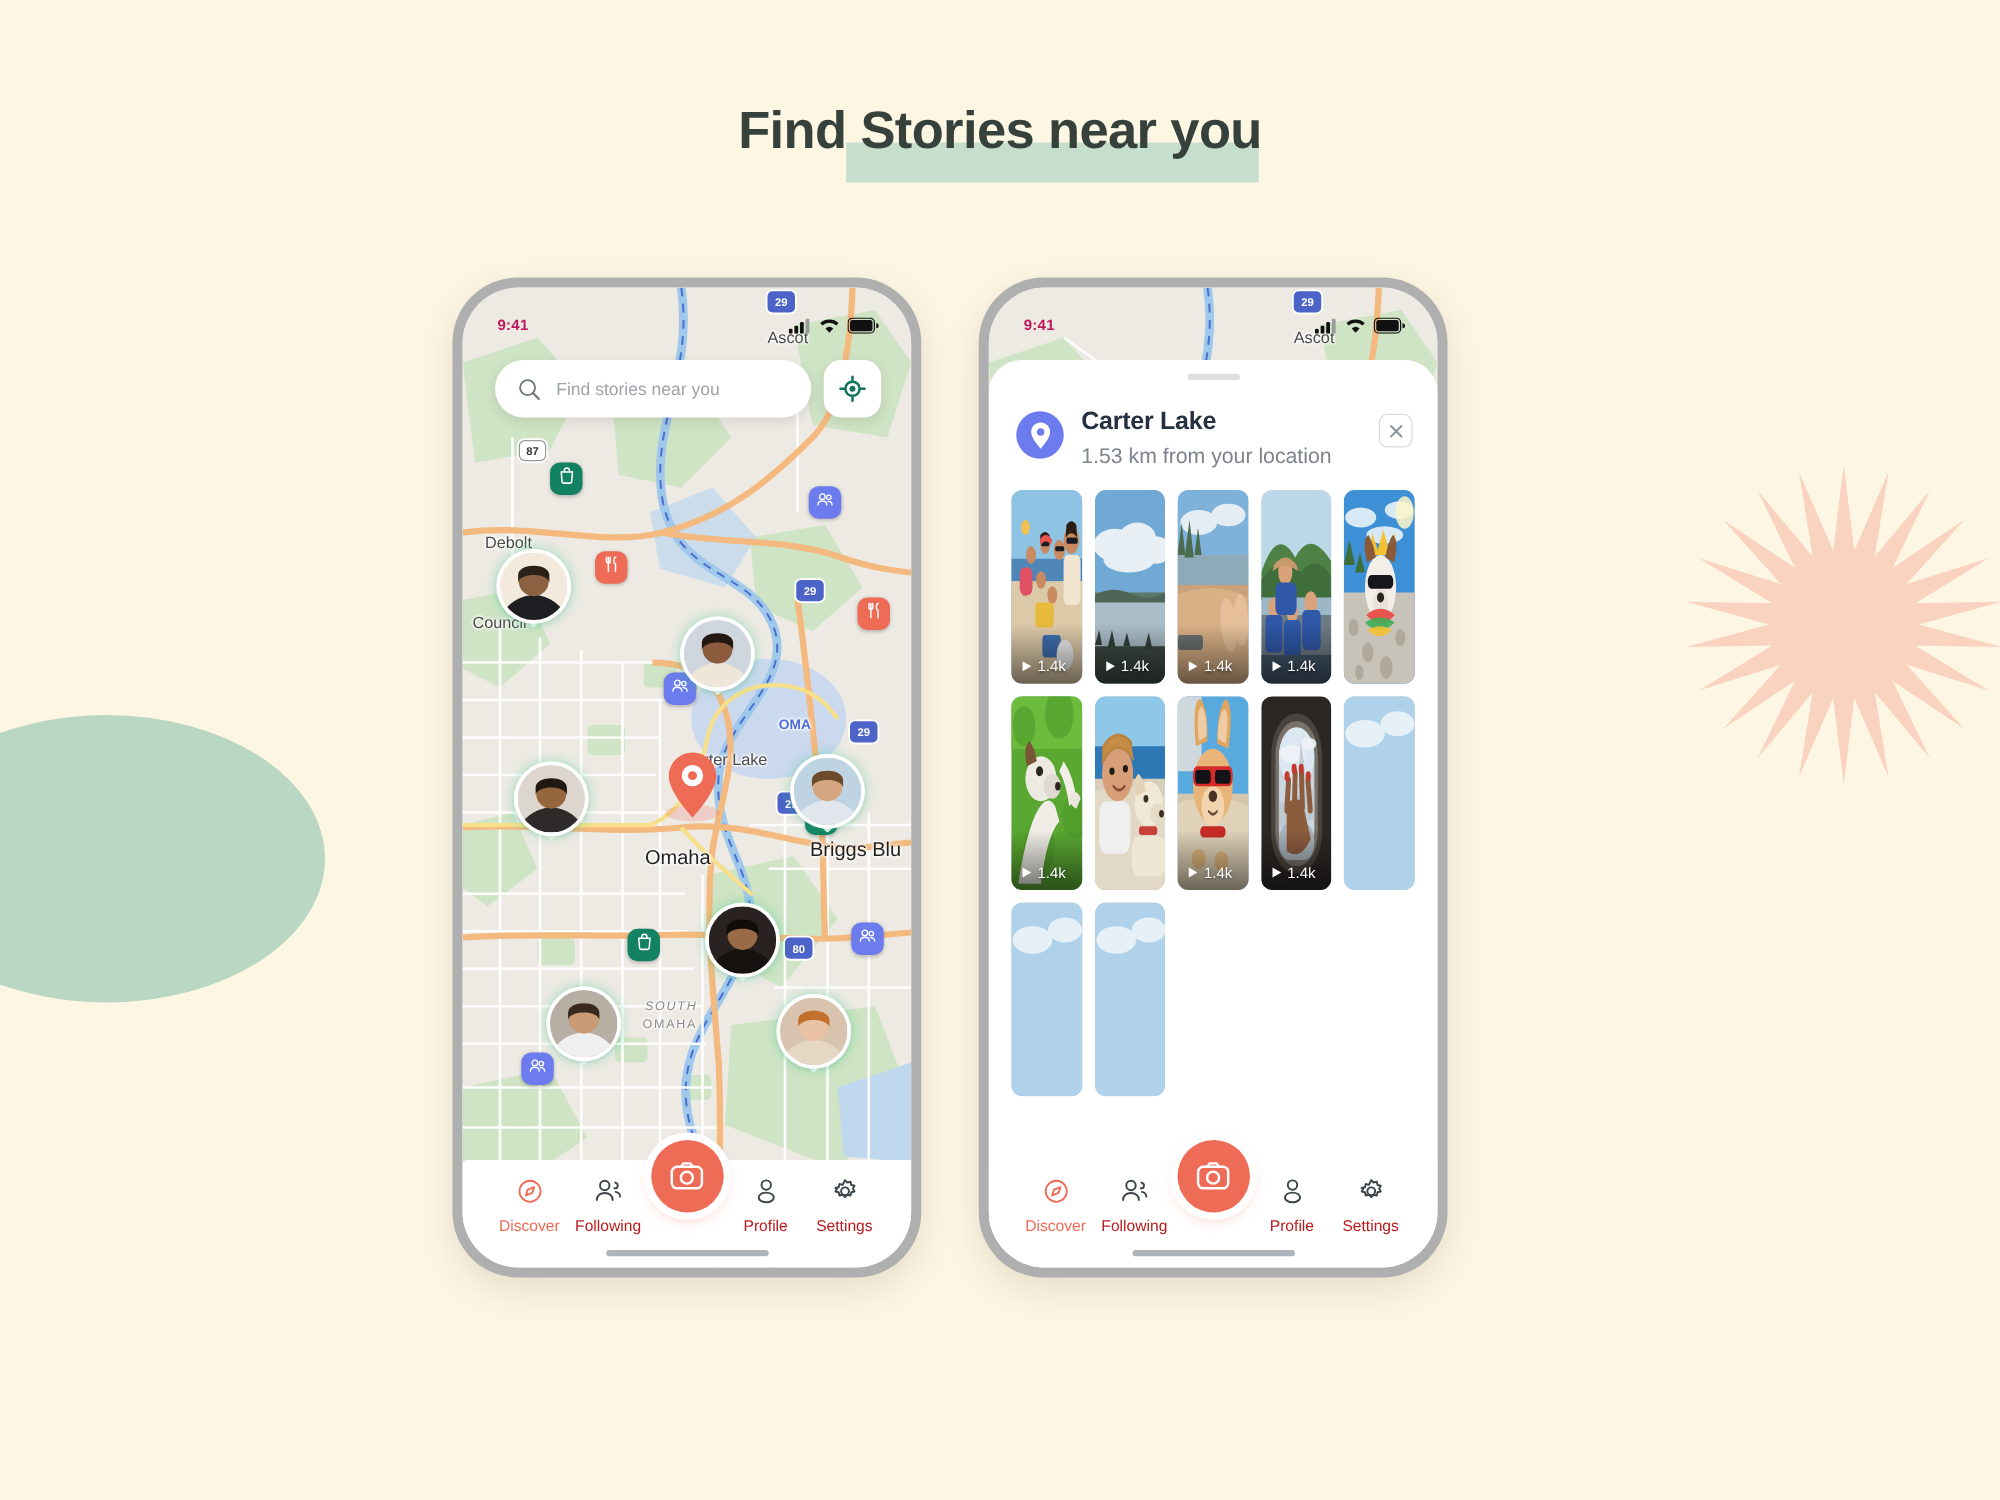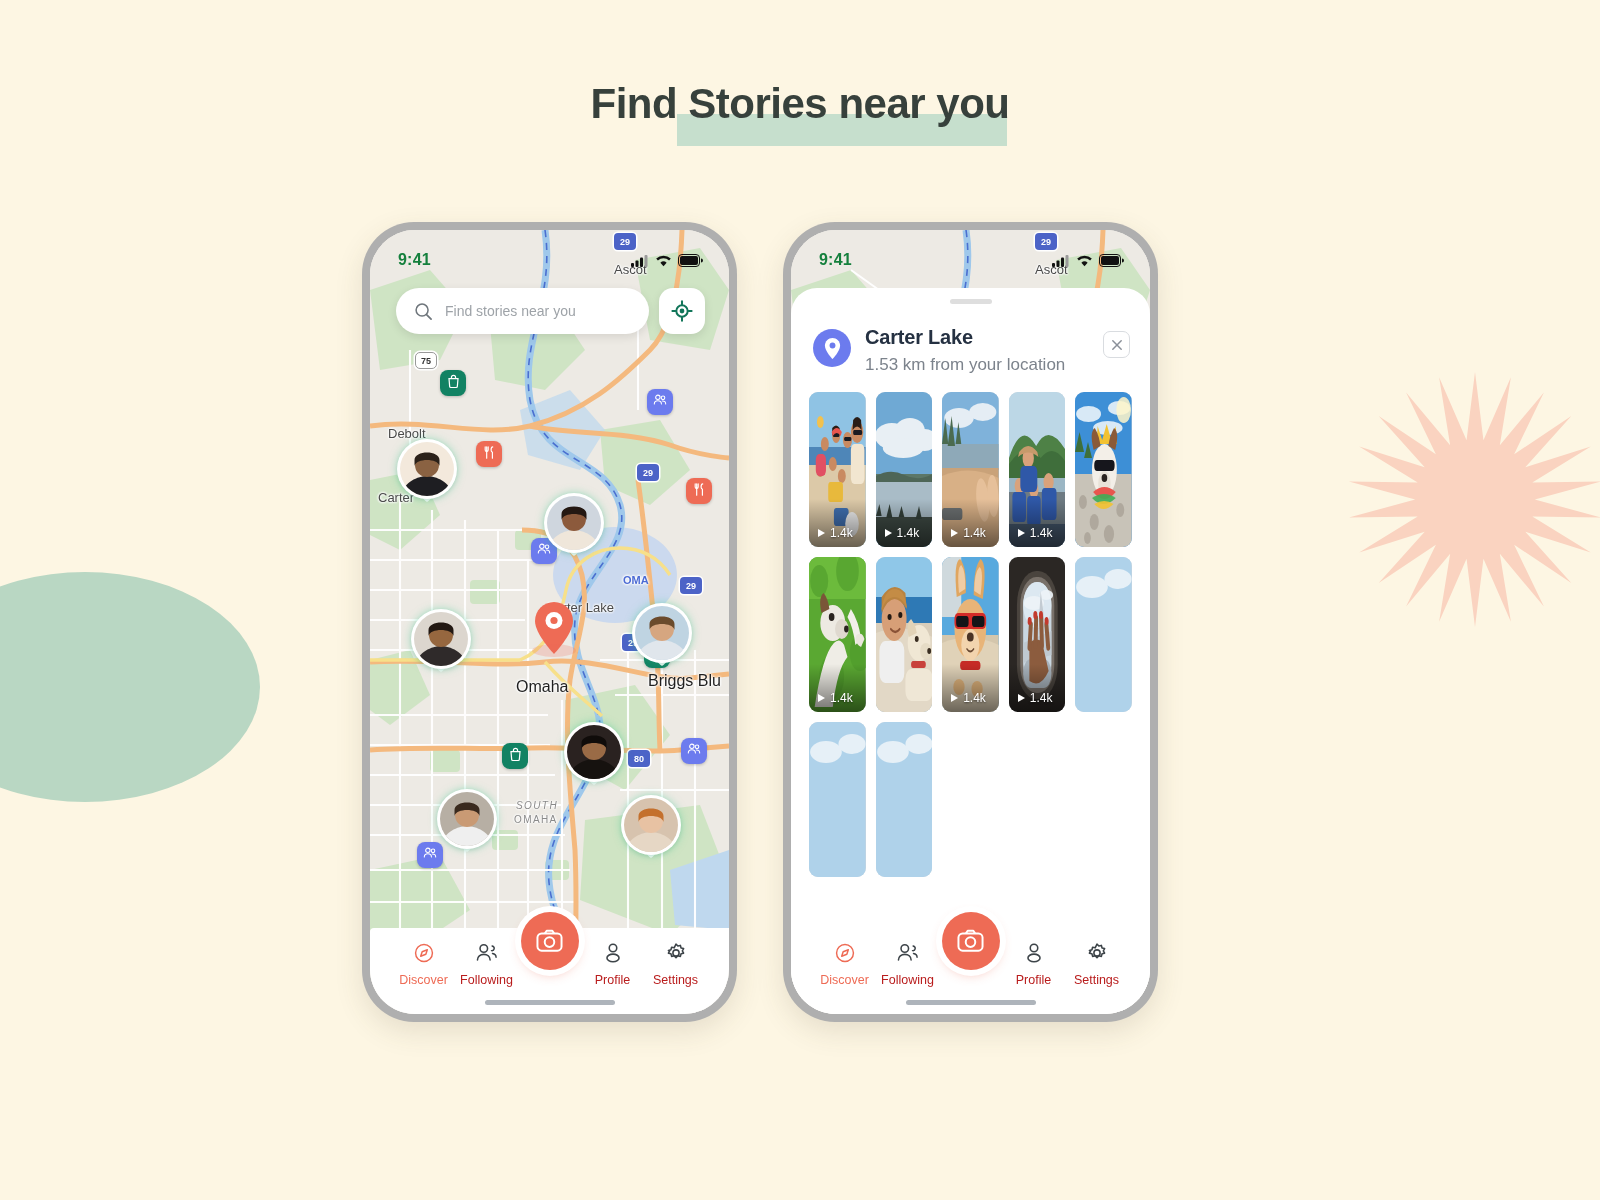--- a/index.html
+++ b/index.html
@@ -106,21 +106,21 @@
     position: absolute; left: 2px; top: 44px; width: 44px; height: 13px;
     background: rgba(238,107,85,0.22); border-radius: 50%;
   }
 
   
   .statusbar {
     position: absolute; left: 0; top: 0; width: 100%; height: 48px;
     display: flex; align-items: center; justify-content: space-between;
     padding: 12px 26px 0 28px; z-index: 40;
   }
-  .sb-time { font-size: 16px; font-weight: bold; color: #15803d; letter-spacing: 0.2px; }
+  .sb-time { font-size: 12px; font-weight: bold; color: #be185d; letter-spacing: 0.2px; }
   .sb-right { display: flex; align-items: center; gap: 6px; }
 
   
   .search-row {
     position: absolute; left: 26px; top: 58px; right: 24px; height: 46px;
     display: flex; align-items: center; gap: 10px; z-index: 30;
   }
   .search-box {
     flex: 1; height: 46px; background: #fff; border-radius: 23px;
     display: flex; align-items: center; gap: 12px; padding: 0 18px;
@@ -306,29 +306,29 @@
             <path d="M0 430 H150"></path>
             <path d="M150 430 C175 420 190 392 196 360 C202 330 228 318 250 318 C275 318 290 330 300 345"></path>
             <path d="M175 432 C200 460 215 470 232 486"></path>
           </g>
         </svg>
       </div>
 
       <div id="map-overlay-left">
           <div class="map-label" style="left: 244px; top: 32px;">Ascot</div>
           <div class="map-label" style="left: 18px; top: 196px;">Debolt</div>
-          <div class="map-label" style="left: 8px; top: 260px;">Carter</div>
+          <div class="map-label" style="left: 8px; top: 260px;">Council</div>
           <div class="map-label" style="left: 176px; top: 370px;">Carter Lake</div>
           <div class="map-label big" style="left: 146px; top: 448px;">Omaha</div>
           <div class="map-label big" style="left: 278px; top: 442px;">Briggs Blu</div>
           <div class="map-label oma" style="left: 253px; top: 344px;">OMA</div>
           <div class="map-label small" style="left: 146px; top: 570px; font-style: italic;">SOUTH</div>
           <div class="map-label small" style="left: 144px; top: 584px;">OMAHA</div>
           <div class="shield" style="left: 244px; top: 3px;">29</div>
-          <div class="shield us" style="left: 45px; top: 122px;">75</div>
+          <div class="shield us" style="left: 45px; top: 122px;">87</div>
           <div class="shield" style="left: 267px; top: 234px;">29</div>
           <div class="shield" style="left: 310px; top: 347px;">29</div>
           <div class="shield" style="left: 252px; top: 404px;">29</div>
           <div class="shield" style="left: 258px; top: 520px;">80</div>
           <div class="poi shop" style="left: 70px; top: 140px;">
             <span><svg width="15" height="15" viewBox="0 0 16 16">
                 <path d="M3.2 5h9.6l-.7 8.2a1.3 1.3 0 0 1-1.3 1.2H5.2a1.3 1.3 0 0 1-1.3-1.2z" fill="none" stroke="#fff" stroke-width="1.3"></path>
                 <path d="M5.8 5V3.7a2.2 2.2 0 0 1 4.4 0V5" fill="none" stroke="#fff" stroke-width="1.3"></path>
               </svg></span>
           </div>

